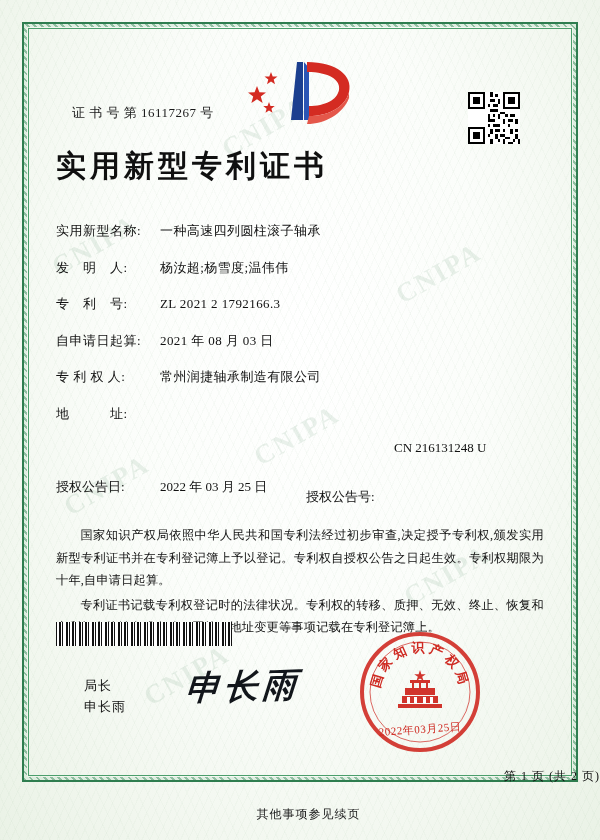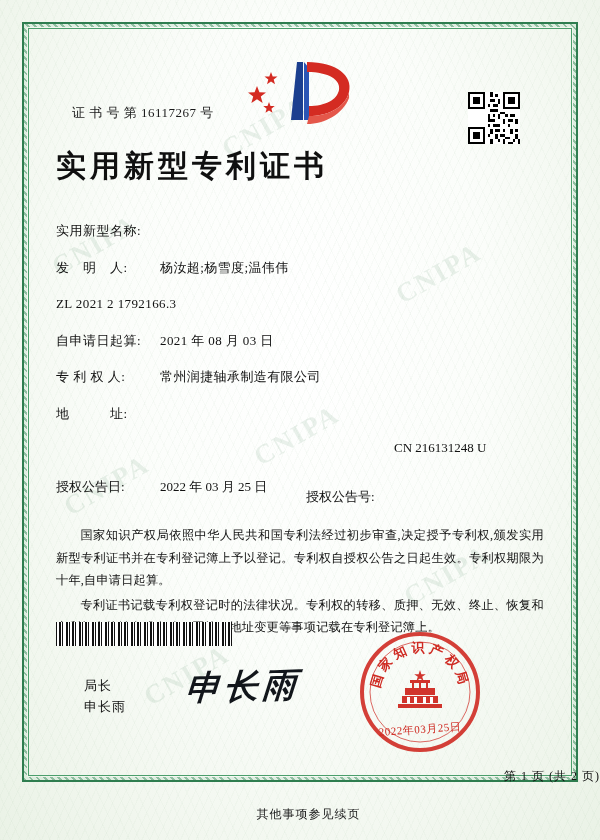--- a/index.html
+++ b/index.html
@@ -349,26 +349,28 @@
           <path d="M62,4 C92,4 108,18 104,34 C100,50 82,58 64,58 L64,48 C80,48 92,42 94,32 C96,22 84,14 62,14 Z" fill="#d42b22"></path>
           <path d="M64,58 C82,58 100,50 104,34 L104,40 C98,56 80,66 62,66 Z" fill="#e4574a"></path>
         </svg>
       </div>
     </div>
 
     <div class="title">实用新型专利证书</div>
 
     <div class="field">
       <div class="lbl">实用新型名称:</div>
+      <div class="val">一种高速四列圆柱滚子轴承</div>
     </div>
     <div class="field">
       <div class="lbl">发　明　人:</div>
       <div class="val">杨汝超;杨雪度;温伟伟</div>
     </div>
     <div class="field">
+      <div class="lbl">专　利　号:</div>
       <div class="val">ZL 2021 2 1792166.3</div>
     </div>
     <div class="field">
       <div class="lbl">自申请日起算:</div>
       <div class="val">2021 年 08 月 03 日</div>
     </div>
     <div class="field">
       <div class="lbl">专 利 权 人:</div>
       <div class="val">常州润捷轴承制造有限公司</div>
     </div>

